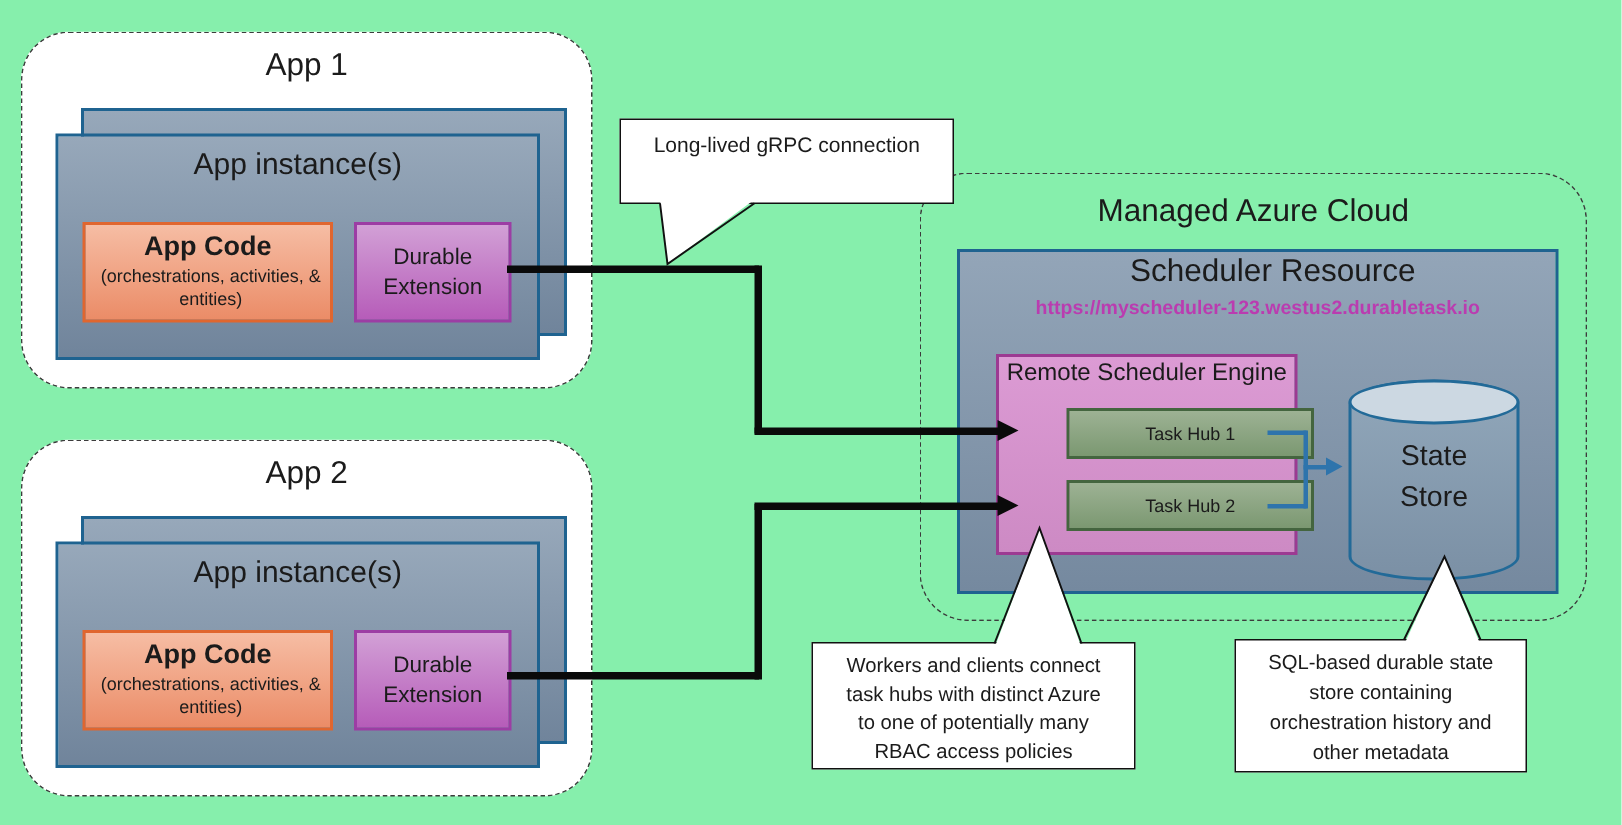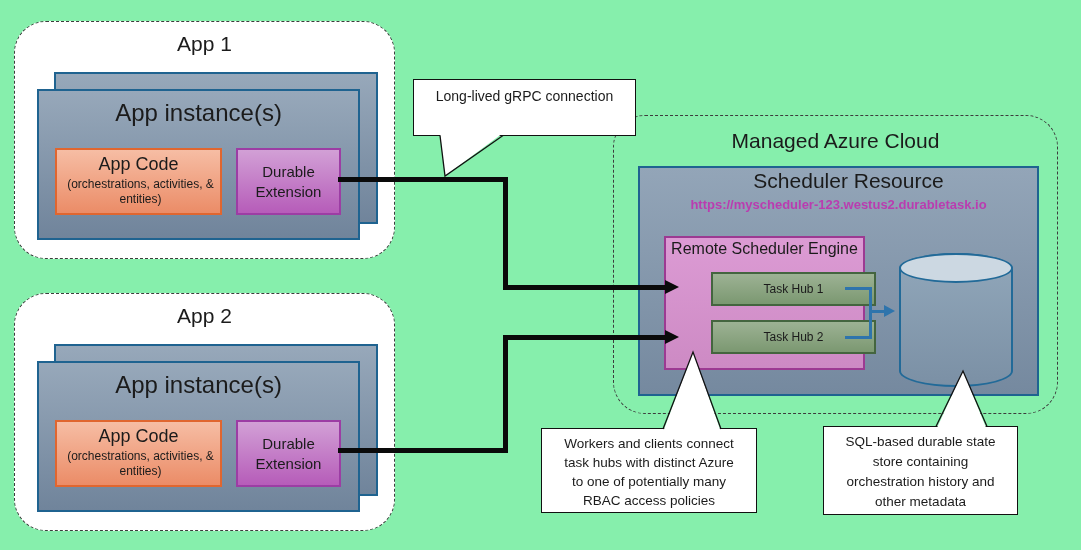--- a/index.html
+++ b/index.html
@@ -16,24 +16,24 @@
   #app2-group{left:14px;top:293px;width:381px;height:238px;}
   #cloud-group{left:613px;top:115px;width:445px;height:299px;background:transparent;}
 
   .group-title{left:0;top:10px;width:100%;font-size:21px;}
   #cloud-title{left:0;top:13px;width:100%;font-size:21px;}
 
   
   .blue-box{background:linear-gradient(to bottom,#97a8ba,#70849b);border:2px solid #1f6390;box-sizing:border-box;}
   .back-box{left:39px;top:50px;width:324px;height:152px;}
   .front-box{left:22px;top:67px;width:323px;height:151px;}
-  .instance-label{left:0;top:8px;width:100%;font-size:24px;}
+  .instance-label{left:0;top:8px;width:100%;font-size:20px;}
 
   .code-box{left:16px;top:57px;width:167px;height:67px;background:linear-gradient(to bottom,#f6bda4,#eb8c67);border:2px solid #e0662f;box-sizing:border-box;}
-  .code-title{left:0;top:4px;width:100%;font-size:18px;}
+  .code-title{left:0;top:4px;width:100%;font-size:18px;font-weight:bold;}
   .code-sub{left:6px;top:27px;width:155px;font-size:12px;line-height:15px;}
 
   .durable-box{left:197px;top:57px;width:105px;height:67px;background:linear-gradient(to bottom,#d2a0d6,#b65cb9;);background:linear-gradient(to bottom,#d2a0d6,#b65cb9);border:2px solid #9c3da4;box-sizing:border-box;}
   .durable-label{left:0;top:12px;width:100%;font-size:15px;line-height:20px;}
 
   
   .bline{background:#0a0a0a;z-index:10;}
   #l1a{left:338px;top:177px;width:168px;height:5px;}
   #l1v{left:503px;top:177px;width:5px;height:112px;}
   #l1b{left:503px;top:285px;width:163px;height:5px;}
@@ -124,20 +124,21 @@
   <div id="hub2" class="abs hub-box ctr"><span>Task Hub 2</span></div>
 
   <div id="bl1" class="abs blue-line"></div>
   <div id="bl2" class="abs blue-line"></div>
   <div id="blv" class="abs blue-line"></div>
   <div id="blm" class="abs blue-line"></div>
   <div id="blarrow" class="abs"></div>
 
   <div id="cyl-body" class="abs"></div>
   <div id="cyl-top" class="abs"></div>
+  <div id="state-label" class="abs ctr">State Store</div>
 
   <div id="l1a" class="abs bline"></div>
   <div id="l1v" class="abs bline"></div>
   <div id="l1b" class="abs bline"></div>
   <div id="a1" class="abs arrow-r"></div>
   <div id="l2a" class="abs bline"></div>
   <div id="l2v" class="abs bline"></div>
   <div id="l2b" class="abs bline"></div>
   <div id="a2" class="abs arrow-r"></div>
 

